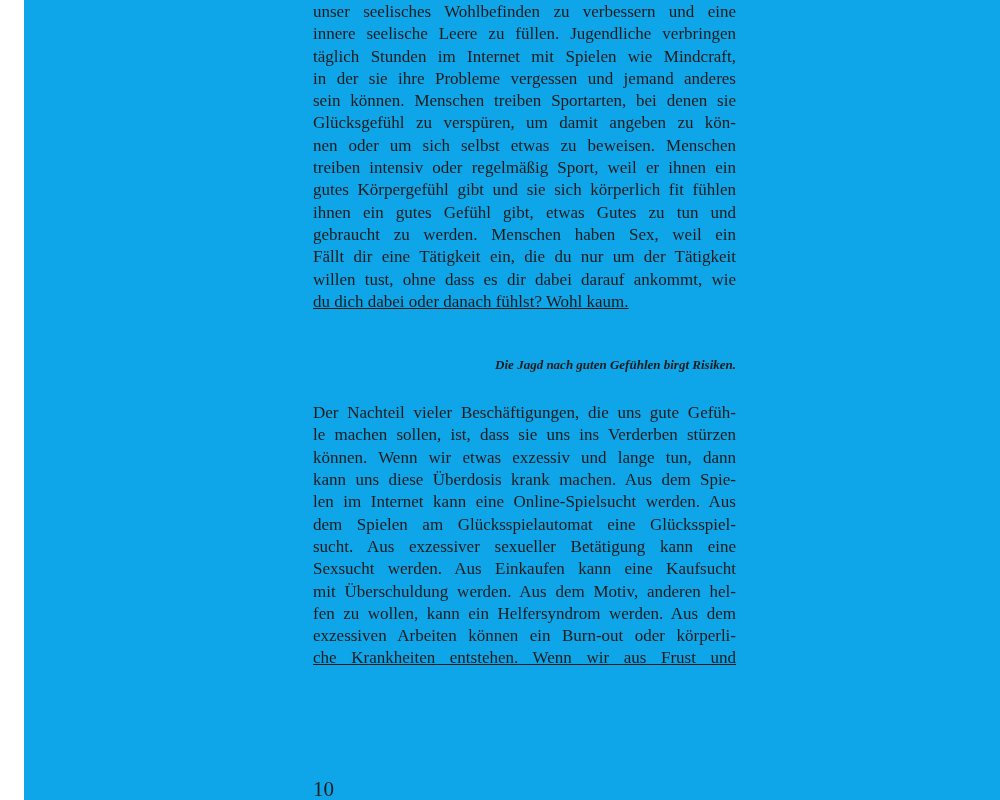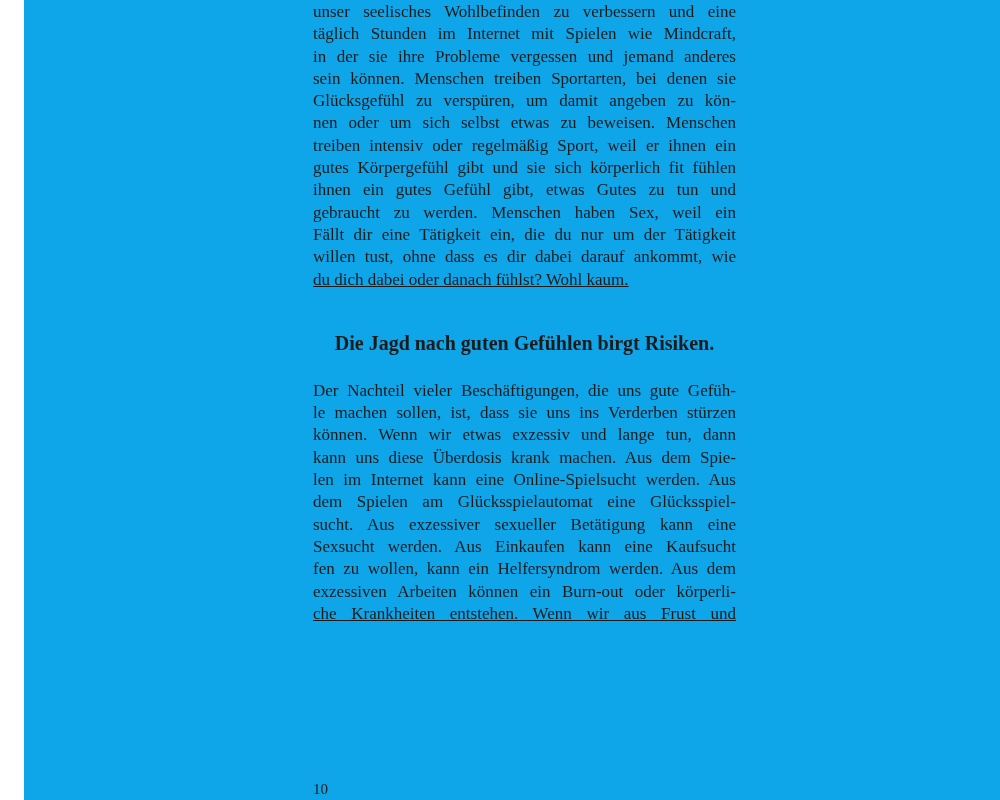--- a/index.html
+++ b/index.html
@@ -37,42 +37,44 @@
   }
   .line.last {
     text-align-last: left;
     text-decoration: underline;
   }
   
   [data-name="paragraph-2"] .line.last {
     text-align-last: justify;
   }
   .heading {
+    font-style: italic;
     font-weight: 600;
-    font-size: 20px;
+    font-size: 13px;
     line-height: 24px;
     margin-top: 40px;
     margin-bottom: 25px;
-    text-align: center;
+    text-align: right;
   }
   .page-number {
     position: absolute;
     left: 289px;
     top: 780px;
-    font-size: 15px;
+    font-size: 21px;
     line-height: 18px;
   }
 </style>
 </head>
 <body>
 
 <div class="page" data-name="book-page">
   <div class="text-block" data-name="text-block">
     <div data-name="paragraph-1">
         <div class="line" data-name="text-line">unser seelisches Wohlbefinden zu verbessern und eine</div>
+        <div class="line" data-name="text-line">innere seelische Leere zu füllen. Jugendliche verbringen</div>
         <div class="line" data-name="text-line">täglich Stunden im Internet mit Spielen wie Mindcraft,</div>
         <div class="line" data-name="text-line">in der sie ihre Probleme vergessen und jemand anderes</div>
         <div class="line" data-name="text-line">sein können. Menschen treiben Sportarten, bei denen sie</div>
         <div class="line" data-name="text-line">Glücksgefühl zu verspüren, um damit angeben zu kön-</div>
         <div class="line" data-name="text-line">nen oder um sich selbst etwas zu beweisen. Menschen</div>
         <div class="line" data-name="text-line">treiben intensiv oder regelmäßig Sport, weil er ihnen ein</div>
         <div class="line" data-name="text-line">gutes Körpergefühl gibt und sie sich körperlich fit fühlen</div>
         <div class="line" data-name="text-line">ihnen ein gutes Gefühl gibt, etwas Gutes zu tun und</div>
         <div class="line" data-name="text-line">gebraucht zu werden. Menschen haben Sex, weil ein</div>
         <div class="line" data-name="text-line">Fällt dir eine Tätigkeit ein, die du nur um der Tätigkeit</div>
@@ -82,19 +84,20 @@
     <div class="heading" data-name="section-heading">Die Jagd nach guten Gefühlen birgt Risiken.</div>
     <div data-name="paragraph-2">
         <div class="line" data-name="text-line">Der Nachteil vieler Beschäftigungen, die uns gute Gefüh-</div>
         <div class="line" data-name="text-line">le machen sollen, ist, dass sie uns ins Verderben stürzen</div>
         <div class="line" data-name="text-line">können. Wenn wir etwas exzessiv und lange tun, dann</div>
         <div class="line" data-name="text-line">kann uns diese Überdosis krank machen. Aus dem Spie-</div>
         <div class="line" data-name="text-line">len im Internet kann eine Online-Spielsucht werden. Aus</div>
         <div class="line" data-name="text-line">dem Spielen am Glücksspielautomat eine Glücksspiel-</div>
         <div class="line" data-name="text-line">sucht. Aus exzessiver sexueller Betätigung kann eine</div>
         <div class="line" data-name="text-line">Sexsucht werden. Aus Einkaufen kann eine Kaufsucht</div>
+        <div class="line" data-name="text-line">mit Überschuldung werden. Aus dem Motiv, anderen hel-</div>
         <div class="line" data-name="text-line">fen zu wollen, kann ein Helfersyndrom werden. Aus dem</div>
         <div class="line" data-name="text-line">exzessiven Arbeiten können ein Burn-out oder körperli-</div>
         <div class="line last" data-name="text-line">che Krankheiten entstehen. Wenn wir aus Frust und</div>
       </div>
   </div>
   <div class="page-number" data-name="page-number">10</div>
 </div>
 
 </body></html>

